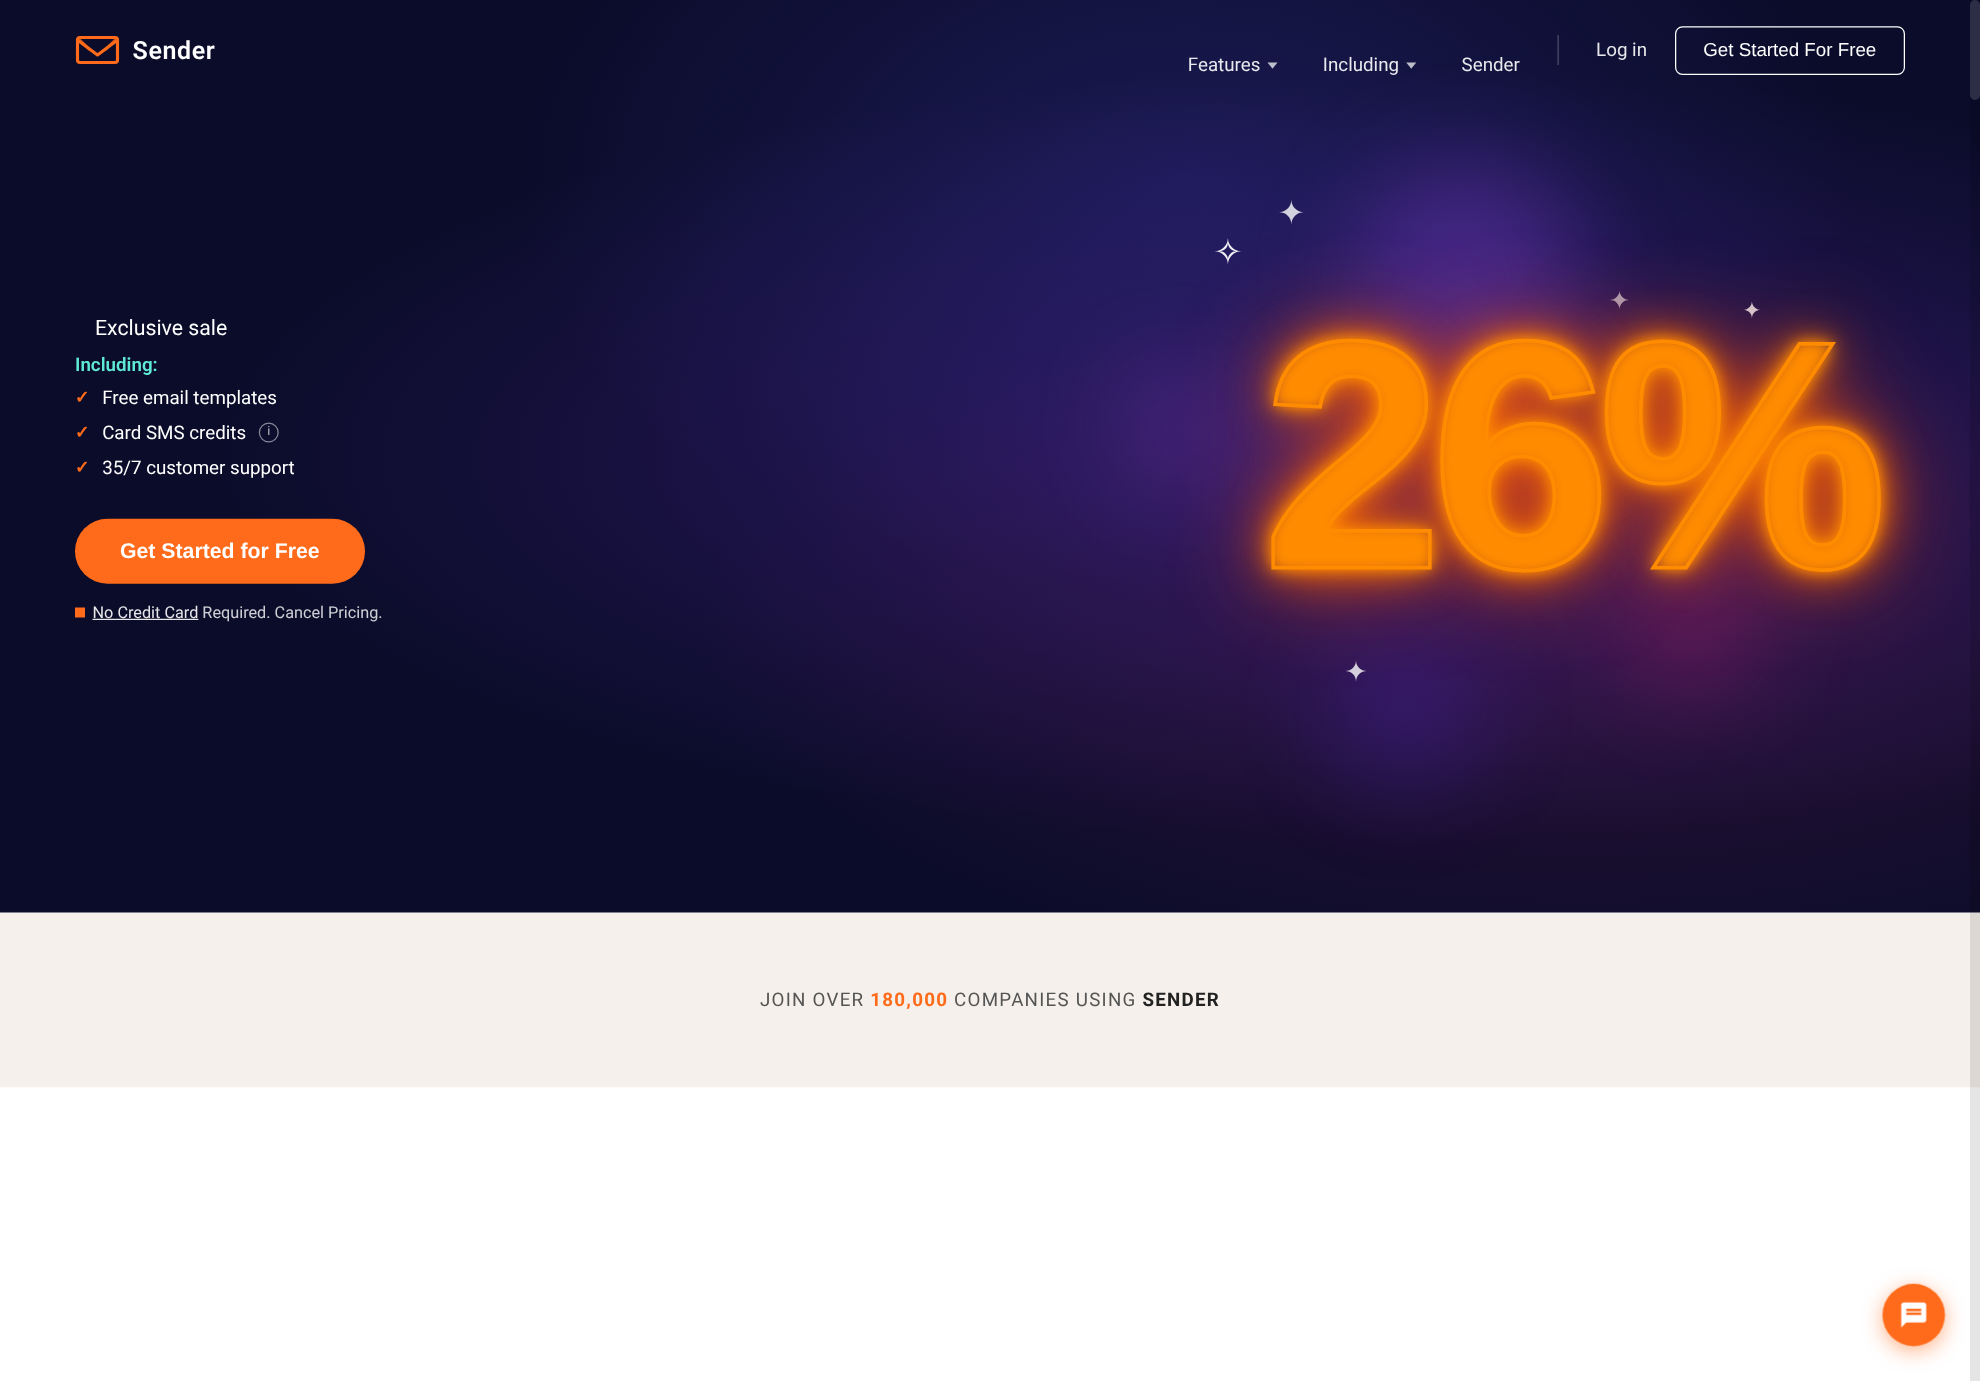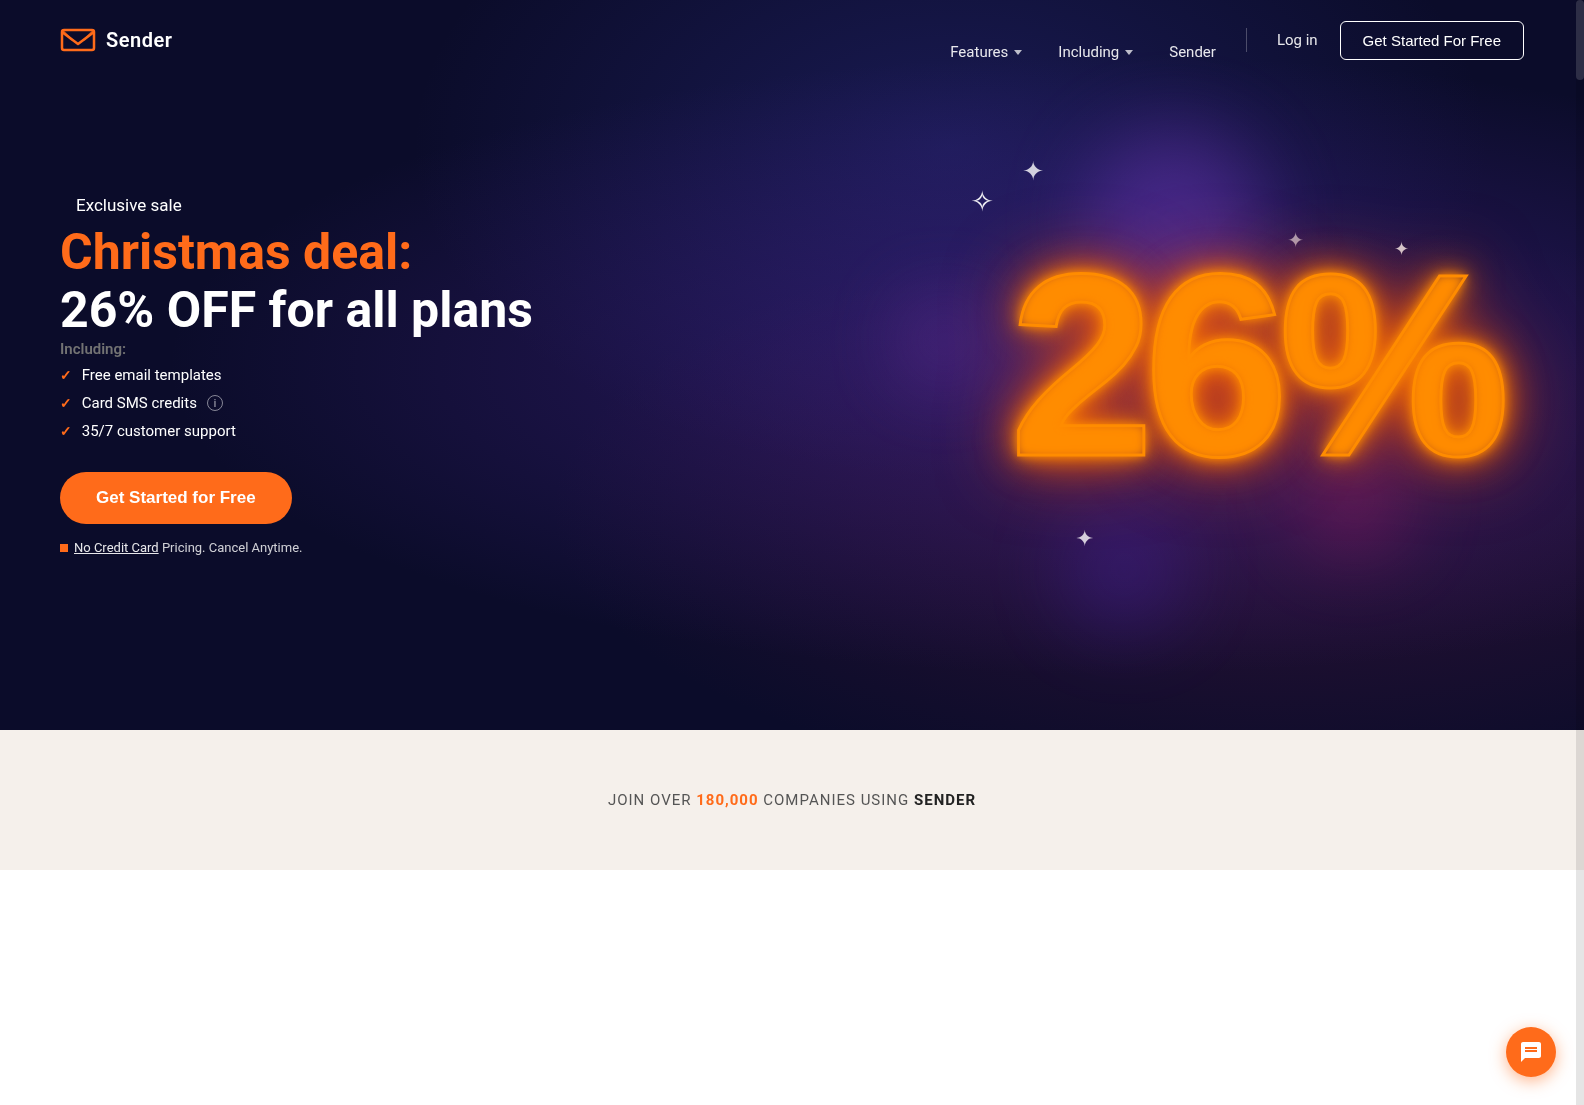--- a/index.html
+++ b/index.html
@@ -100,21 +100,21 @@
     .exclusive-sale {
       color: #fff; font-size: 17px; font-weight: 400; margin-bottom: 10px; margin-left: 16px;
     }
     .christmas-deal {
       color: #ff6b1a; font-size: 50px; font-weight: 700; line-height: 1.1; margin-bottom: 0;
     }
     .off-text {
       color: #fff; font-size: 50px; font-weight: 700; line-height: 1.2; margin-bottom: 24px;
     }
     .including-label {
-      color: #737373; font-size: 15px; font-weight: 600; margin-bottom: 8px;
+      color: #5eead4; font-size: 15px; font-weight: 600; margin-bottom: 8px;
     }
     .features-list { list-style: none; margin-bottom: 32px; }
     .features-list li {
       color: #fff; font-size: 15px; margin-bottom: 10px;
       display: flex; align-items: center; gap: 10px;
     }
     .check-icon {
       color: #ff6b1a; font-size: 14px; font-weight: 700; flex-shrink: 0;
     }
     .info-icon {
@@ -213,45 +213,41 @@
   <span class="sparkle sparkle-1">✦</span>
   <span class="sparkle sparkle-2">✦</span>
   <span class="sparkle sparkle-3">✦</span>
   <span class="sparkle sparkle-4">✦</span>
   <span class="diamond diamond-1">✧</span>
 
   <div class="neon-number">26%</div>
 
   <div class="hero-content">
     <p class="exclusive-sale">Exclusive sale</p>
-    <h1>
-      <span class="christmas-deal">Christmas deal:</span><br>
-      <span class="off-text">26% OFF for all plans</span>
-    </h1>
     <p class="including-label">Including:</p>
     <ul class="features-list">
       <li>
         <span class="check-icon">✓</span>
         <span>Free email templates</span>
       </li>
       <li>
         <span class="check-icon">✓</span>
         <span>Card SMS credits</span>
         <span class="info-icon">i</span>
       </li>
       <li>
         <span class="check-icon">✓</span>
         <span>35/7 customer support</span>
       </li>
     </ul>
     <button class="cta-button">Get Started for Free</button>
     <p class="no-cc">
       <span class="no-cc-dot"></span>
       <span>
-        <a class="no-cc-link" href="#">No Credit Card</a><span> Pricing. Cancel Anytime.</span>
+        <a class="no-cc-link" href="#">No Credit Card</a><span> Required. Cancel Pricing.</span>
       </span>
     </p>
   </div>
 </section>
 
 <div class="companies-strip">
   <p class="companies-text">
     <span>JOIN OVER </span><strong class="bold-orange">180,000</strong><span> COMPANIES USING </span><strong>SENDER</strong>
   </p>
 </div>

